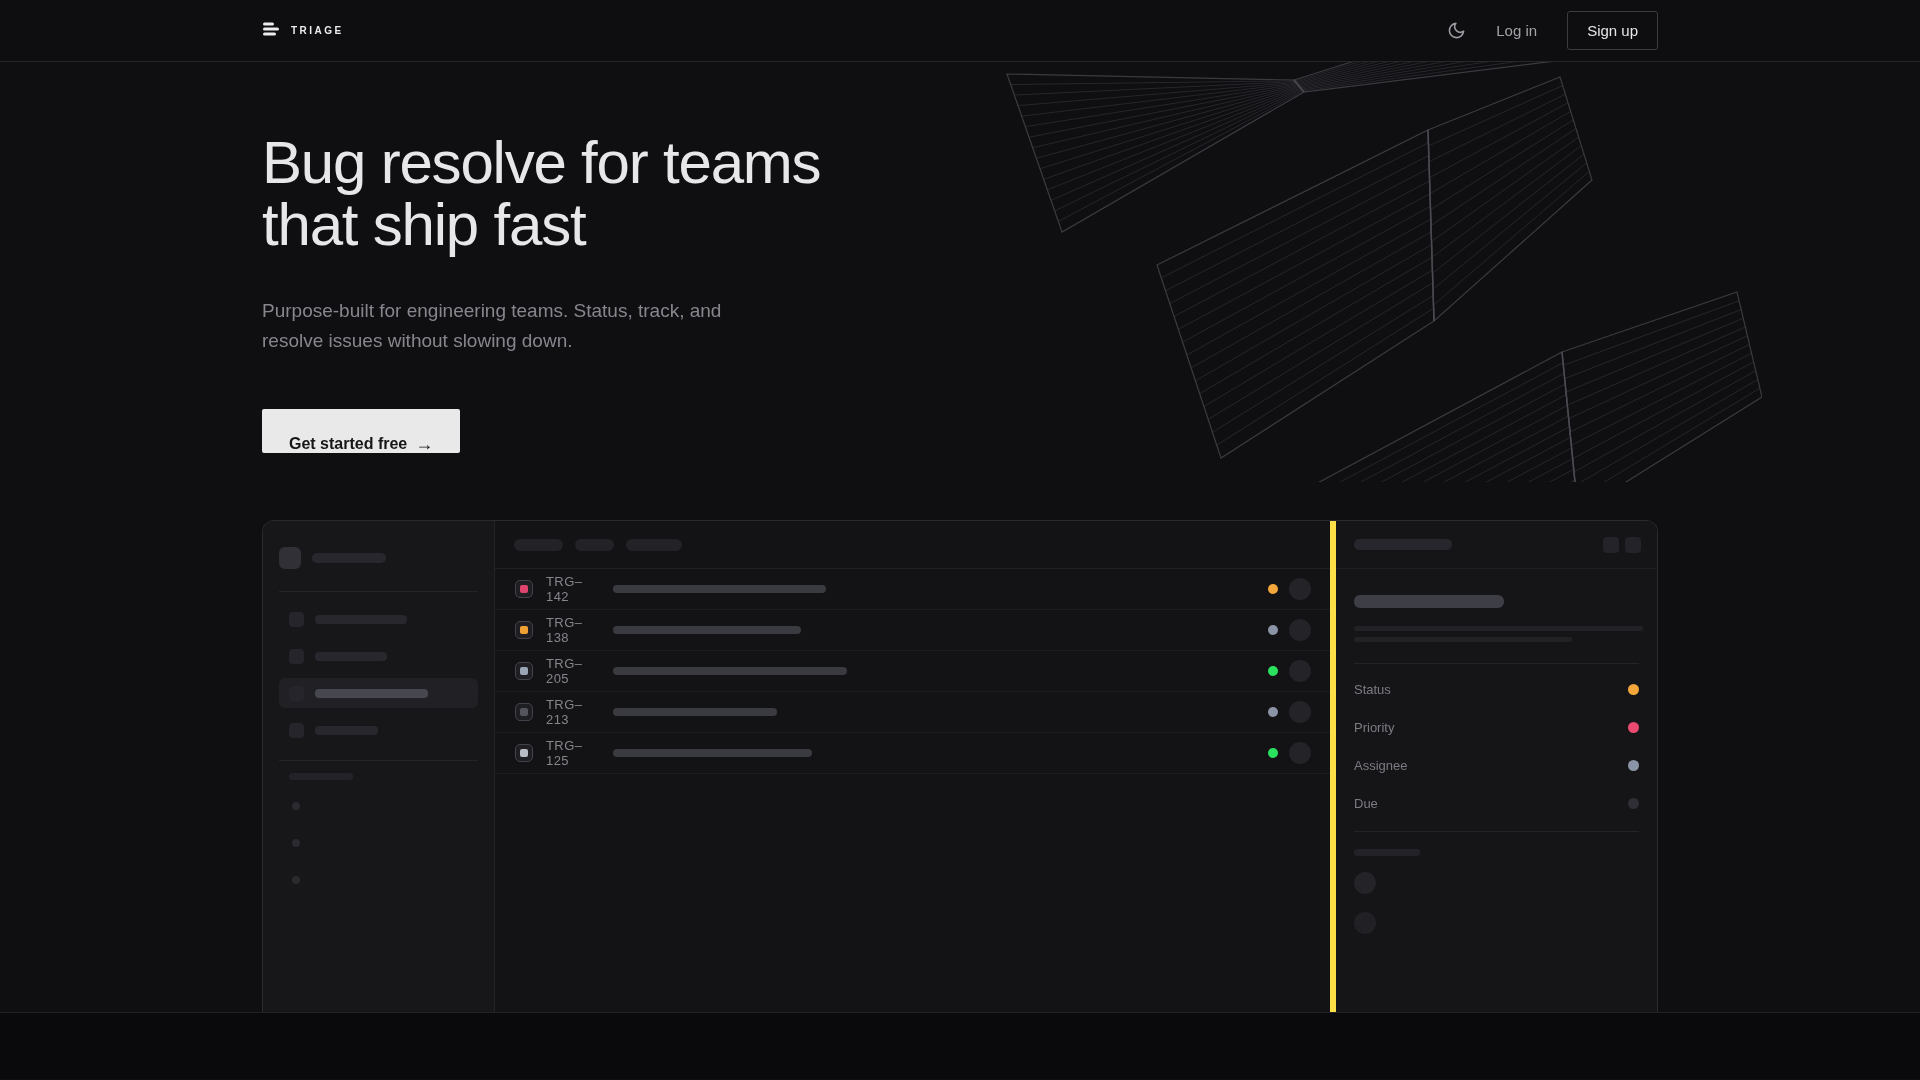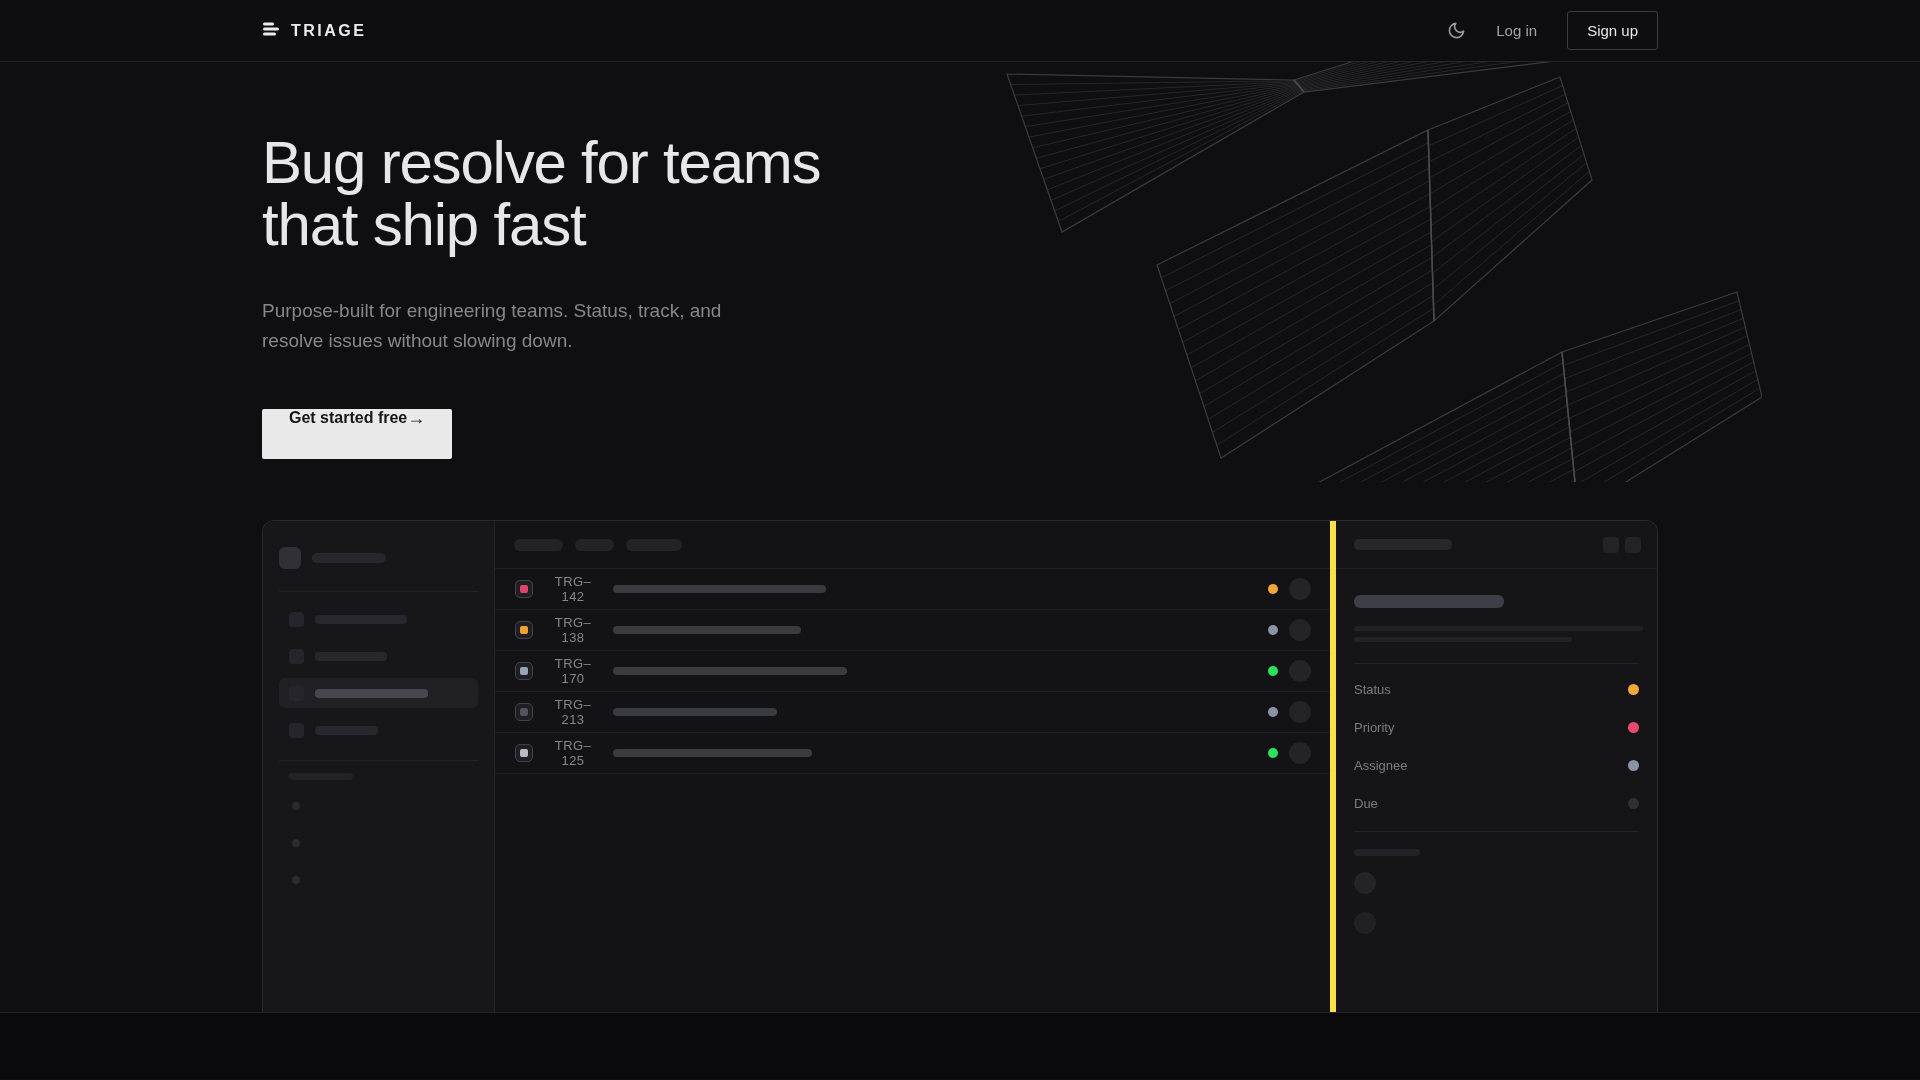--- a/index.html
+++ b/index.html
@@ -9,55 +9,54 @@
     font-family: "Liberation Sans", sans-serif;
     color: #e8e8ea;
     position: relative;
   }
   .container { width: 1396px; margin: 0 auto; }
 
   
   .nav { height: 62px; background: #0e0e10; border-bottom: 1px solid #26262a; position: relative; z-index: 5; }
   .nav .container { height: 100%; display: flex; align-items: center; justify-content: space-between; }
   .brand { display: flex; align-items: center; gap: 11px; cursor: pointer; }
-  .brand-name { font-size: 16px; font-weight: bold; letter-spacing: 2.5px; color: #ececef; }
+  .brand-name { font-size: 10px; font-weight: bold; letter-spacing: 2.5px; color: #ececef; }
   .nav-right { display: flex; align-items: center; gap: 30px; }
   .theme-toggle { width: 20px; height: 20px; display: flex; align-items: center; justify-content: center; cursor: pointer; }
   .login-link { font-size: 15px; color: #a2a2a8; cursor: pointer; }
   .signup-btn {
     font-size: 15px; color: #e6e6ea; background: transparent;
     border: 1px solid #3b3b41; border-radius: 3px; padding: 10px 19px; cursor: pointer;
     font-family: "Liberation Sans", sans-serif;
   }
 
   
   .hero { position: relative; height: 951px; border-bottom: 1px solid #232327; overflow: hidden; }
   .wireframe { position: absolute; top: 0; right: 158px; z-index: 1; display: block; }
   .hero-content { position: relative; z-index: 2; }
   .headline { margin-top: 70px; font-size: 60px; line-height: 62px; font-weight: 500; letter-spacing: -1.2px; color: #e7e7ea; }
   .headline span { display: block; }
   .subtitle { margin-top: 40px; font-size: 19px; line-height: 30px; color: #86868d; }
   .subtitle span { display: block; }
   .cta-btn {
-    margin-top: 53px; height: 50px; padding: 0 27px;
-    display: inline-flex; align-items: flex-start; gap: 0;
+    margin-top: 53px; height: 44px; padding: 0 27px;
+    display: inline-flex; align-items: flex-end; gap: 8px;
     background: #e9e9e9; color: #161618; border: none; border-radius: 2px;
     font-size: 16px; font-weight: 600; cursor: pointer;
     font-family: "Liberation Sans", sans-serif;
   }
   .cta-arrow { font-size: 18px; font-weight: 400; line-height: 1; }
 
   
   .mockup {
     position: absolute; left: 262px; top: 458px; z-index: 3;
     width: 1396px; height: 494px;
     background: #131316; border: 1px solid #2a2a2e; border-bottom: none;
     border-radius: 12px 12px 0 0; overflow: hidden;
     display: flex;
-    text-align: center;
   }
   .skel { background: #27272d; border-radius: 5px; }
 
   
   .mock-sidebar { width: 232px; background: #17171a; border-right: 1px solid #232328; padding: 26px 16px 0; flex-shrink: 0; }
   .ws-row { display: flex; align-items: center; gap: 11px; }
   .ws-avatar { width: 22px; height: 22px; border-radius: 6px; background: #303036; }
   .side-div { border: none; border-top: 1px solid #232328; margin: 22px 0 12px; }
   .side-item { height: 30px; margin-bottom: 7px; display: flex; align-items: center; gap: 11px; padding: 0 10px; border-radius: 6px; }
   .side-item.active { background: #202025; }
@@ -303,21 +302,21 @@
     <span class="issue-bar" style="width: 188px;"></span>
     <span class="issue-spacer"></span>
     <span class="issue-dot" style="background: rgb(139, 148, 166);"></span>
     <span class="issue-avatar"></span>
   </div>
 
   <div class="issue-row">
     <span class="issue-chip">
               <i style="background: rgb(154, 164, 180);"></i>
             </span>
-    <span class="issue-id">TRG–170</span>
+    <span class="issue-id">TRG–205</span>
     <span class="issue-bar" style="width: 234px;"></span>
     <span class="issue-spacer"></span>
     <span class="issue-dot" style="background: rgb(43, 226, 94);"></span>
     <span class="issue-avatar"></span>
   </div>
 
   <div class="issue-row">
     <span class="issue-chip">
               <i style="background: rgb(84, 84, 92);"></i>
             </span>

